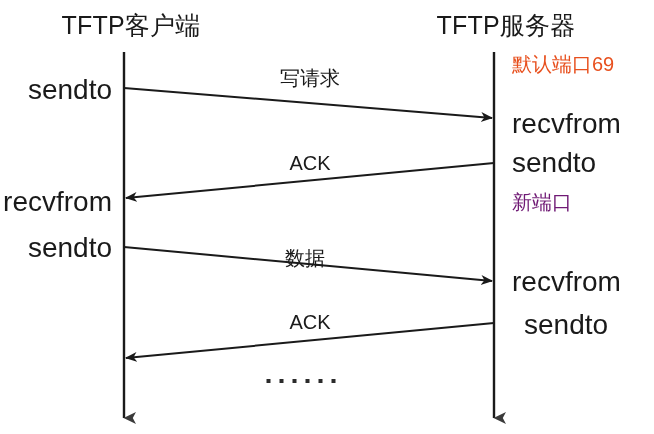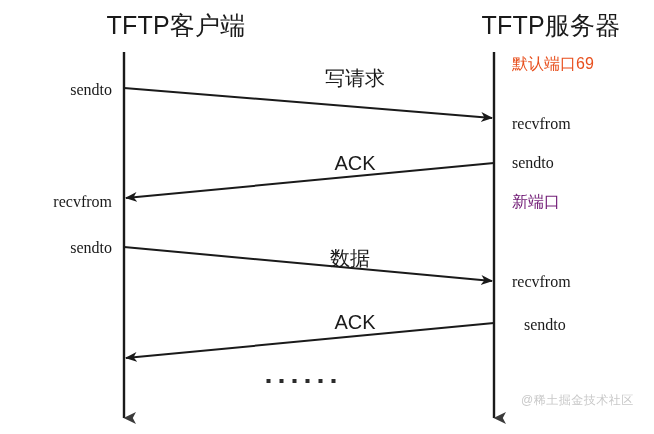--- a/index.html
+++ b/index.html
@@ -27,32 +27,31 @@
     white-space: nowrap;
     color: #1a1a1a;
     line-height: 1;
   }
   .title {
     font-size: 25px;
     font-weight: 400;
     letter-spacing: 0.2px;
   }
   .actor-label {
-    font-size: 16px;
-    font-family: Liberation Serif, serif;
+    font-size: 28px;
   }
   .msg-label {
     font-size: 20px;
   }
   .accent {
-    font-size: 16px;
+    font-size: 20px;
   }
   .anchor-right { transform: translate(-100%, -50%); }
   .anchor-left  { transform: translate(0, -50%); }
-  .anchor-mid   { transform: translate(-50%, -50%); margin-left: 45px; }
+  .anchor-mid   { transform: translate(-50%, -50%); }
   .watermark {
     position: absolute;
     font-size: 12px;
     color: #c9c9c9;
     white-space: nowrap;
     letter-spacing: 0.5px;
   }
   .ellipsis-dots {
     position: absolute;
     transform: translate(-50%, -50%);
@@ -120,15 +119,14 @@
 
   <div class="ellipsis-dots" style="left:301px; top:381px;">
     <i></i>
       <i></i>
       <i></i>
       <i></i>
       <i></i>
       <i></i>
   </div>
 
-  <div class="watermark" style="left:521px; top:392px;">@稀土掘金技术社区</div>
 
 </div>
 
 </body></html>

